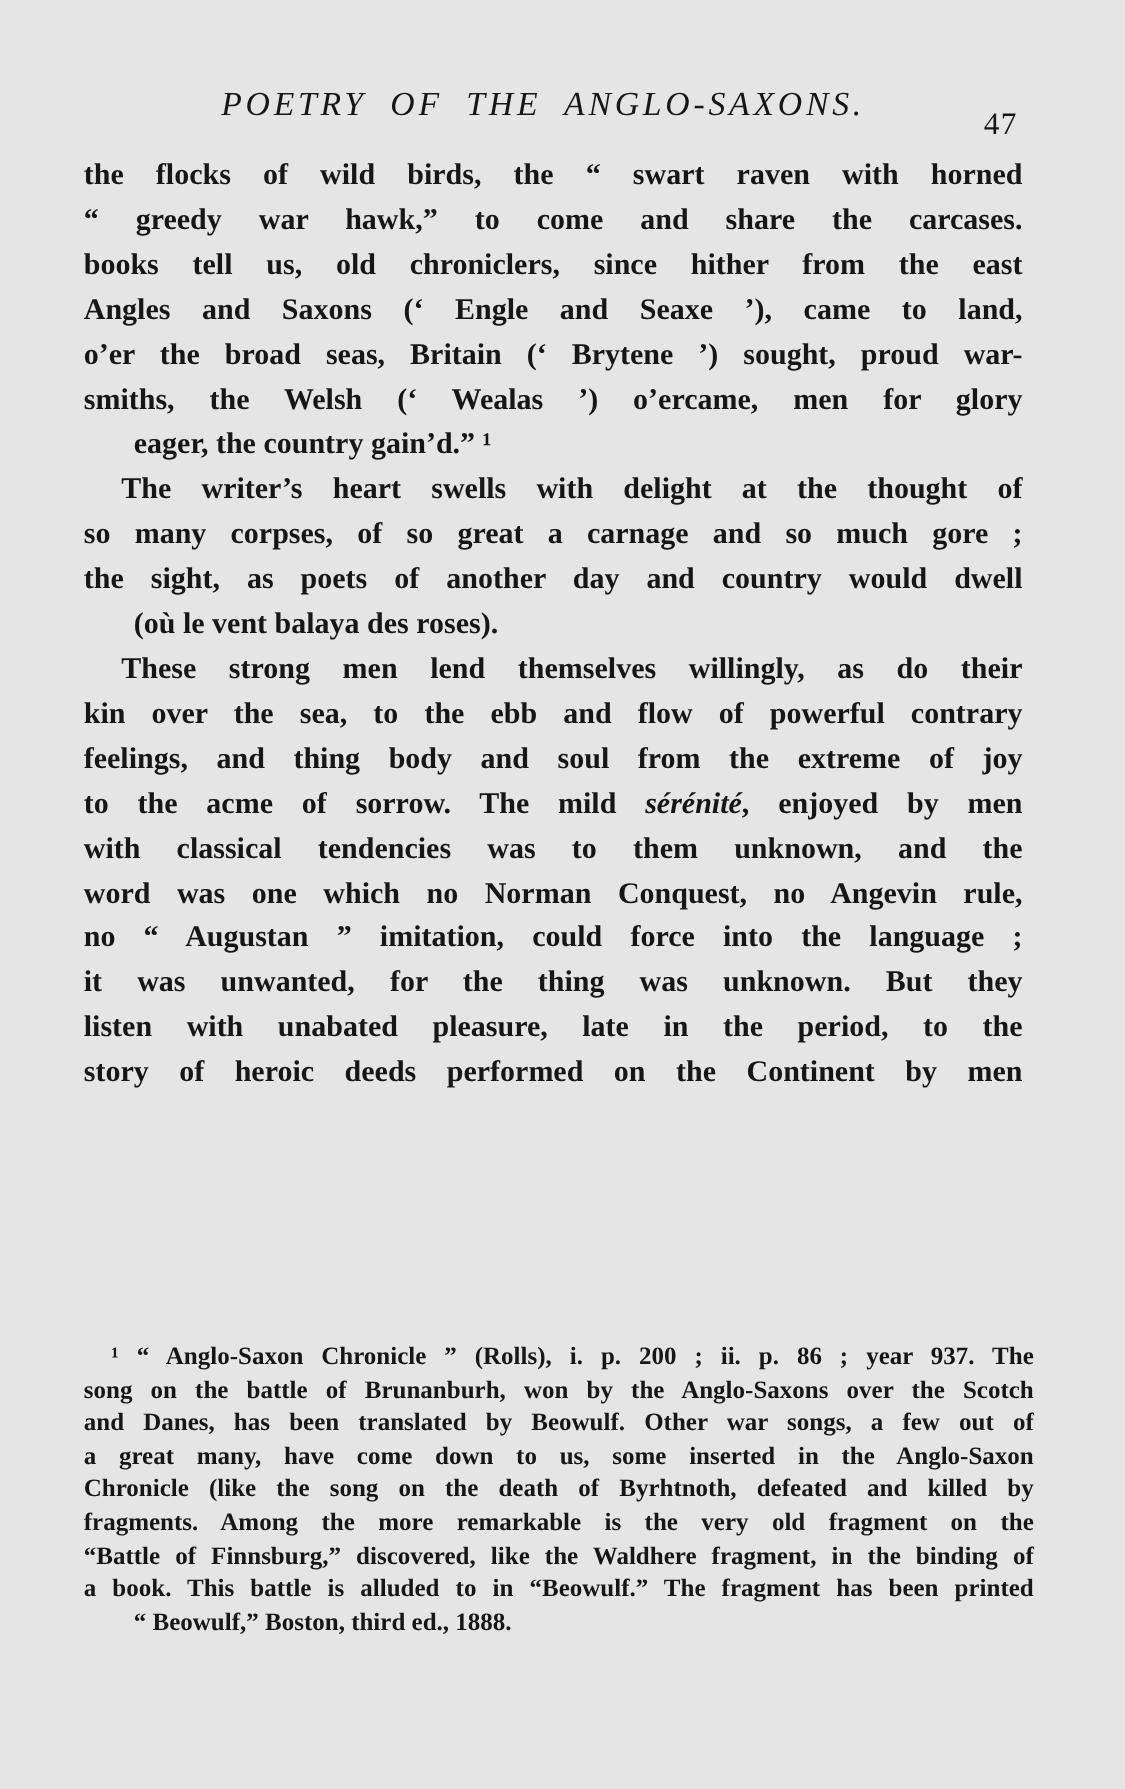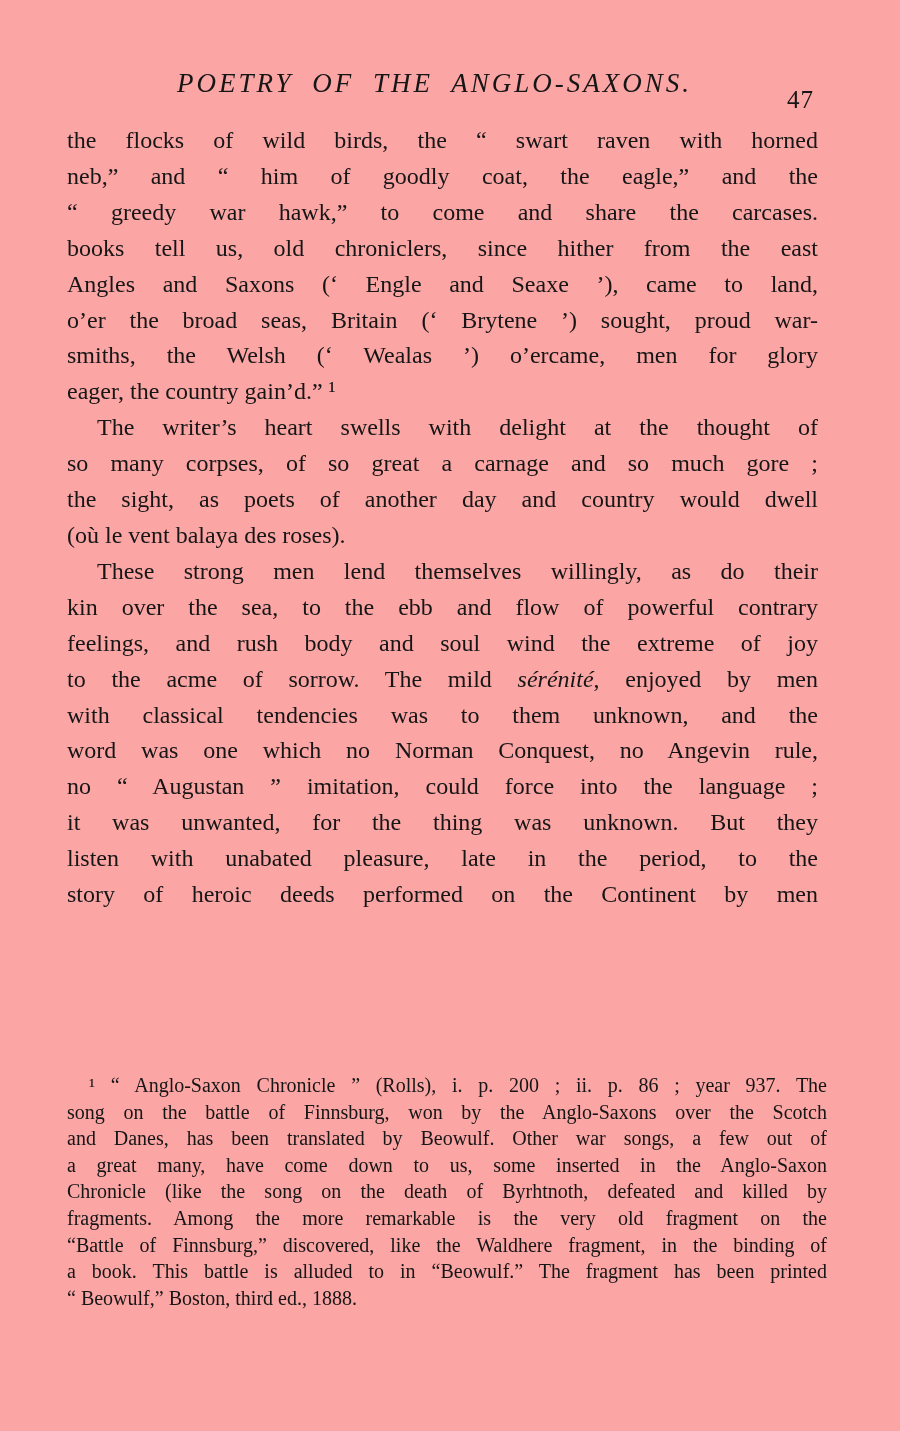--- a/index.html
+++ b/index.html
@@ -11,21 +11,21 @@
     width: 900px;
     height: 1431px;
     position: relative;
     overflow: hidden;
     font-family: "Liberation Serif", serif;
     color: #161616;
   }
   .page {
     position: absolute;
     inset: 0;
-    background: #fca5a5;
+    background: #e5e5e5;
   }
   
   .header {
     position: absolute;
     left: 67px;
     top: 68px;
     width: 751px;
     height: 40px;
   }
   .header-title {
@@ -59,73 +59,74 @@
     position: absolute;
     left: 67px;
     top: 1072px;
     width: 760px;
     font-size: 20px;
     line-height: 26.6px;
   }
   .line {
     text-align: justify;
     text-align-last: justify;
+    font-weight: bold;
   }
   .line.last {
     text-align-last: left;
+    margin-left: 40px;
   }
   .body-text .line.indent { text-indent: 30px; }
   .footnote .line.indent { text-indent: 22px; }
   .line i { font-style: italic; }
 </style>
 </head>
 <body>
 
 <div class="page">
 
   <div class="header">
     <span class="header-title">POETRY OF THE ANGLO-SAXONS.</span>
     <span class="page-number">47</span>
   </div>
 
   <div class="body-text">
     <div>
         <div class="line">the flocks of wild birds, the “ swart raven with horned</div>
-        <div class="line">neb,” and “ him of goodly coat, the eagle,” and the</div>
         <div class="line">“ greedy war hawk,” to come and share the carcases.</div>
         <div class="line">books tell us, old chroniclers, since hither from the east</div>
         <div class="line">Angles and Saxons (‘ Engle and Seaxe ’), came to land,</div>
         <div class="line">o’er the broad seas, Britain (‘ Brytene ’) sought, proud war-</div>
         <div class="line">smiths, the Welsh (‘ Wealas ’) o’ercame, men for glory</div>
         <div class="line last">eager, the country gain’d.” ¹</div>
       </div>
     <div>
         <div class="line indent">The writer’s heart swells with delight at the thought of</div>
         <div class="line">so many corpses, of so great a carnage and so much gore ;</div>
         <div class="line">the sight, as poets of another day and country would dwell</div>
         <div class="line last">(où le vent balaya des roses).</div>
       </div>
     <div>
         <div class="line indent">These strong men lend themselves willingly, as do their</div>
         <div class="line">kin over the sea, to the ebb and flow of powerful contrary</div>
-        <div class="line">feelings, and rush body and soul wind the extreme of joy</div>
+        <div class="line">feelings, and thing body and soul from the extreme of joy</div>
         <div class="line">to the acme of sorrow. The mild <i>sérénité</i>, enjoyed by men</div>
         <div class="line">with classical tendencies was to them unknown, and the</div>
         <div class="line">word was one which no Norman Conquest, no Angevin rule,</div>
         <div class="line">no “ Augustan ” imitation, could force into the language ;</div>
         <div class="line">it was unwanted, for the thing was unknown. But they</div>
         <div class="line">listen with unabated pleasure, late in the period, to the</div>
         <div class="line">story of heroic deeds performed on the Continent by men</div>
       </div>
   </div>
 
   <div class="footnote">
     <div>
         <div class="line indent">¹ “ Anglo-Saxon Chronicle ” (Rolls), i. p. 200 ; ii. p. 86 ; year 937. The</div>
-        <div class="line">song on the battle of Finnsburg, won by the Anglo-Saxons over the Scotch</div>
+        <div class="line">song on the battle of Brunanburh, won by the Anglo-Saxons over the Scotch</div>
         <div class="line">and Danes, has been translated by Beowulf. Other war songs, a few out of</div>
         <div class="line">a great many, have come down to us, some inserted in the Anglo-Saxon</div>
         <div class="line">Chronicle (like the song on the death of Byrhtnoth, defeated and killed by</div>
         <div class="line">fragments. Among the more remarkable is the very old fragment on the</div>
         <div class="line">“Battle of Finnsburg,” discovered, like the Waldhere fragment, in the binding of</div>
         <div class="line">a book. This battle is alluded to in “Beowulf.” The fragment has been printed</div>
         <div class="line last">“ Beowulf,” Boston, third ed., 1888.</div>
       </div>
   </div>
 

